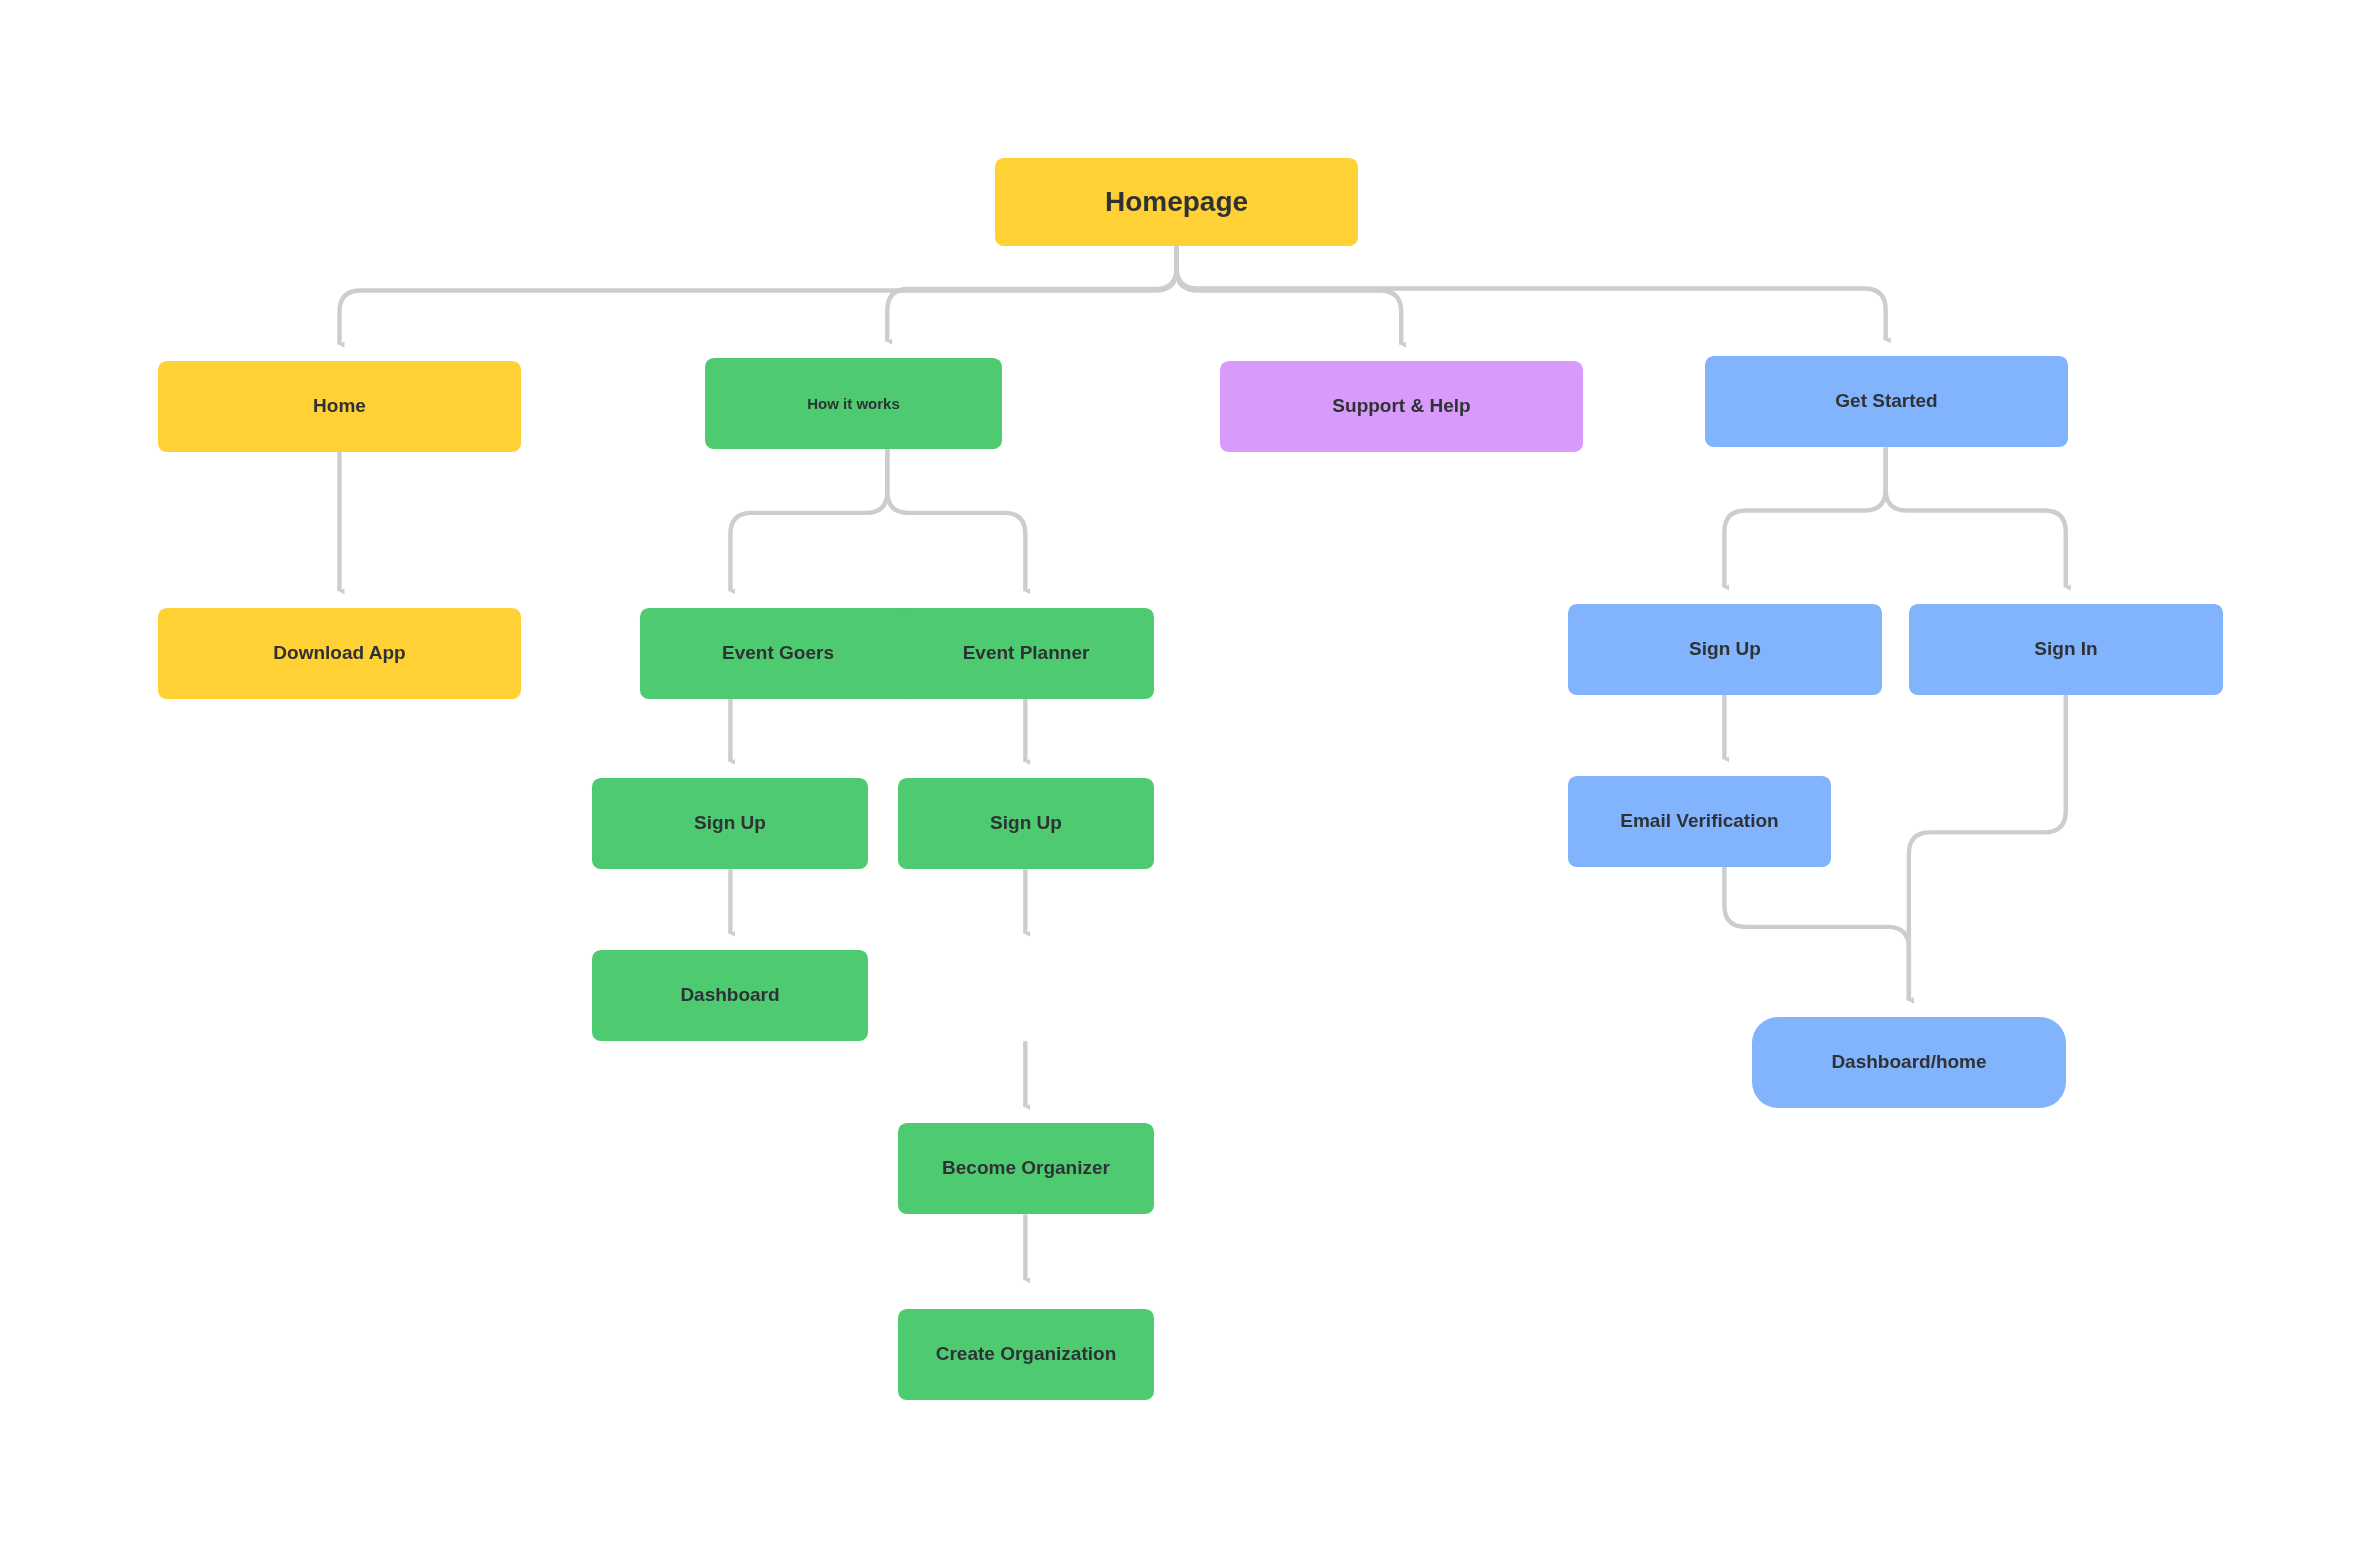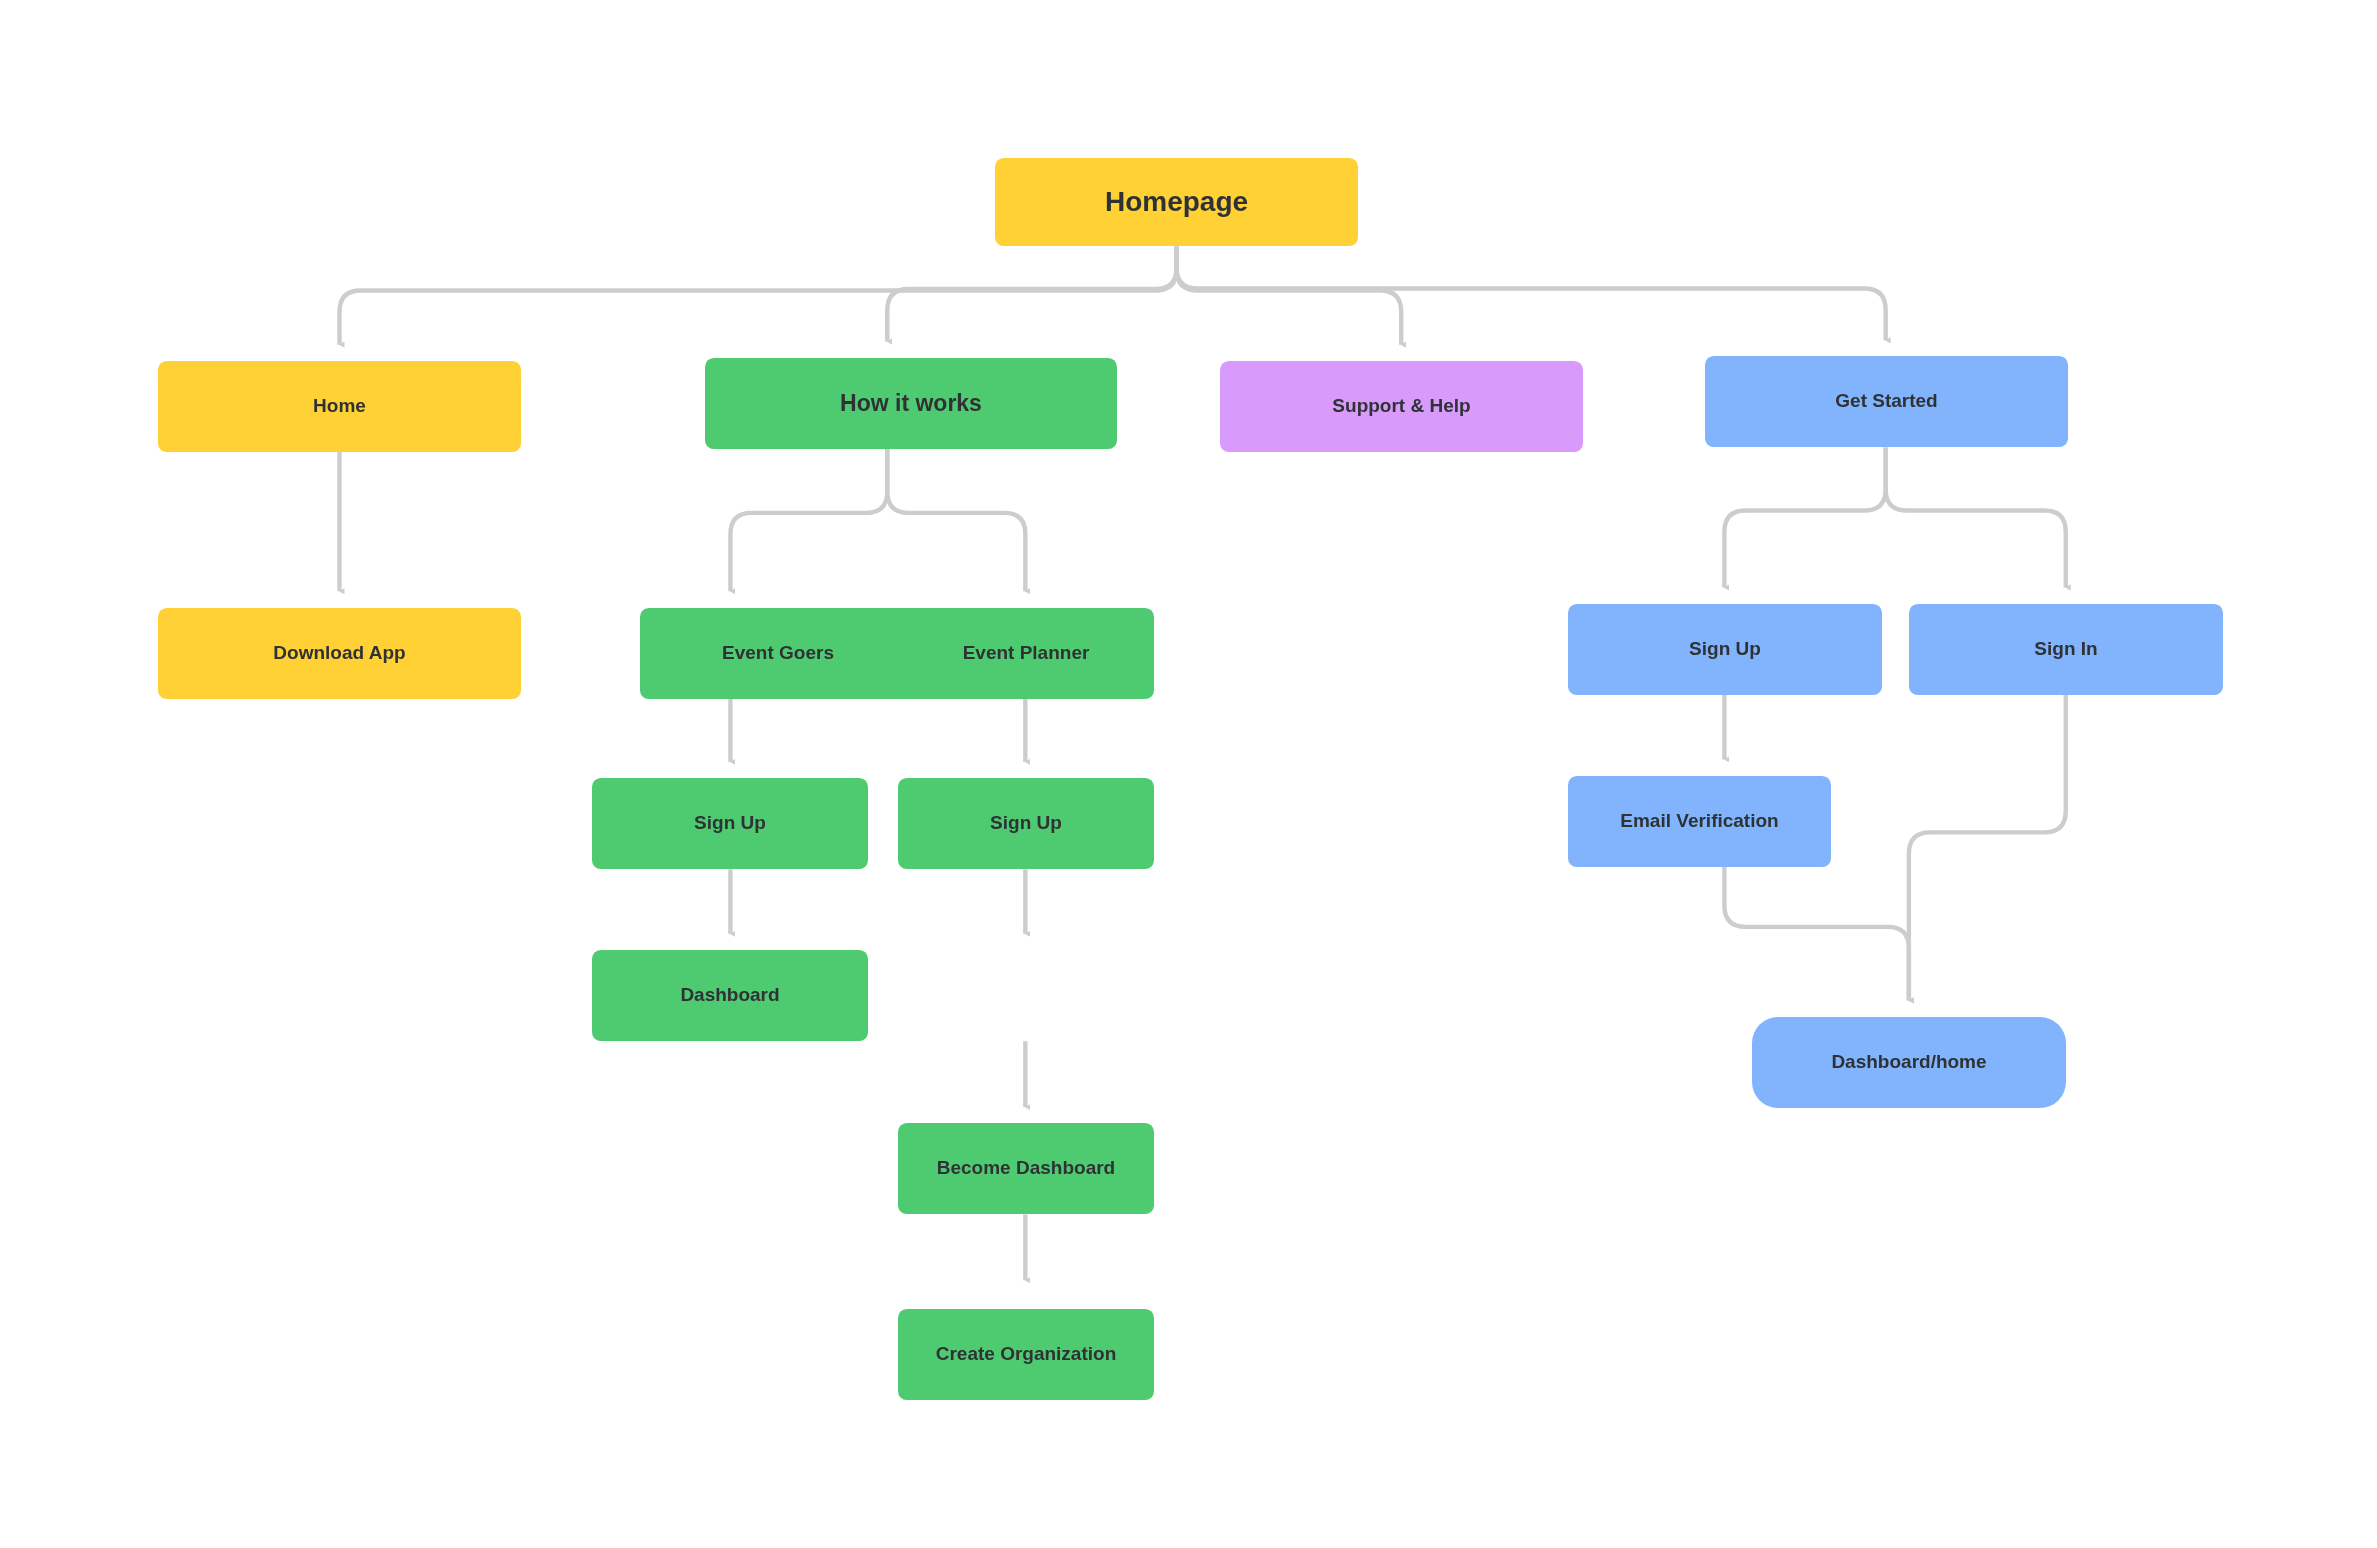--- a/index.html
+++ b/index.html
@@ -75,21 +75,21 @@
         <path d="M 2748 1381 L 2748 1442.85 Q 2748 1476.85 2782 1476.85 L 3008 1476.85 Q 3042 1476.85 3042 1510.85 L 3042 1594" marker-end="url(#arrowhead)"></path>
         <path d="M 3292 1107 L 3292 1292.15 Q 3292 1326.15 3258 1326.15 L 3076 1326.15 Q 3042 1326.15 3042 1360.15 L 3042 1594" marker-end="url(#arrowhead)"></path>
       </g>
   </svg>
 <div class="node" style="left: 995px; top: 158px; width: 363px; height: 88px; background: rgb(255, 209, 52); font-size: 28px;">
       <span class="node-label">Homepage</span>
     </div>
     <div class="node" style="left: 158px; top: 361px; width: 363px; height: 91px; background: rgb(255, 209, 52); font-size: 19px;">
       <span class="node-label">Home</span>
     </div>
-    <div class="node" style="left: 705px; top: 358px; width: 412px; height: 91px; background: rgb(78, 203, 113); font-size: 23px; text-align: center;">
+    <div class="node" style="left: 705px; top: 358px; width: 297px; height: 91px; background: rgb(78, 203, 113); font-size: 15px; text-align: center;">
       <span class="node-label">How it works</span>
     </div>
     <div class="node" style="left: 1220px; top: 361px; width: 363px; height: 91px; background: rgb(217, 155, 251); font-size: 19px;">
       <span class="node-label">Support &amp; Help</span>
     </div>
     <div class="node" style="left: 1705px; top: 356px; width: 363px; height: 91px; background: rgb(130, 180, 253); font-size: 19px;">
       <span class="node-label">Get Started</span>
     </div>
     <div class="node" style="left: 158px; top: 608px; width: 363px; height: 91px; background: rgb(255, 209, 52); font-size: 19px;">
       <span class="node-label">Download App</span>
@@ -103,21 +103,21 @@
     <div class="node" style="left: 592px; top: 778px; width: 276px; height: 91px; background: rgb(78, 203, 113); font-size: 19px;">
       <span class="node-label">Sign Up</span>
     </div>
     <div class="node" style="left: 898px; top: 778px; width: 256px; height: 91px; background: rgb(78, 203, 113); font-size: 19px;">
       <span class="node-label">Sign Up</span>
     </div>
     <div class="node" style="left: 592px; top: 950px; width: 276px; height: 91px; background: rgb(78, 203, 113); font-size: 19px;">
       <span class="node-label">Dashboard</span>
     </div>
     <div class="node" style="left: 898px; top: 1123px; width: 256px; height: 91px; background: rgb(78, 203, 113); font-size: 19px;">
-      <span class="node-label">Become Dashboard</span>
+      <span class="node-label">Become Organizer</span>
     </div>
     <div class="node" style="left: 898px; top: 1297px; width: 256px; height: 91px; background: rgb(78, 203, 113); font-size: 19px; margin-top: 12px;">
       <span class="node-label">Create Organization</span>
     </div>
     <div class="node" style="left: 1568px; top: 604px; width: 314px; height: 91px; background: rgb(130, 180, 253); font-size: 19px;">
       <span class="node-label">Sign Up</span>
     </div>
     <div class="node" style="left: 1909px; top: 604px; width: 314px; height: 91px; background: rgb(130, 180, 253); font-size: 19px;">
       <span class="node-label">Sign In</span>
     </div>

